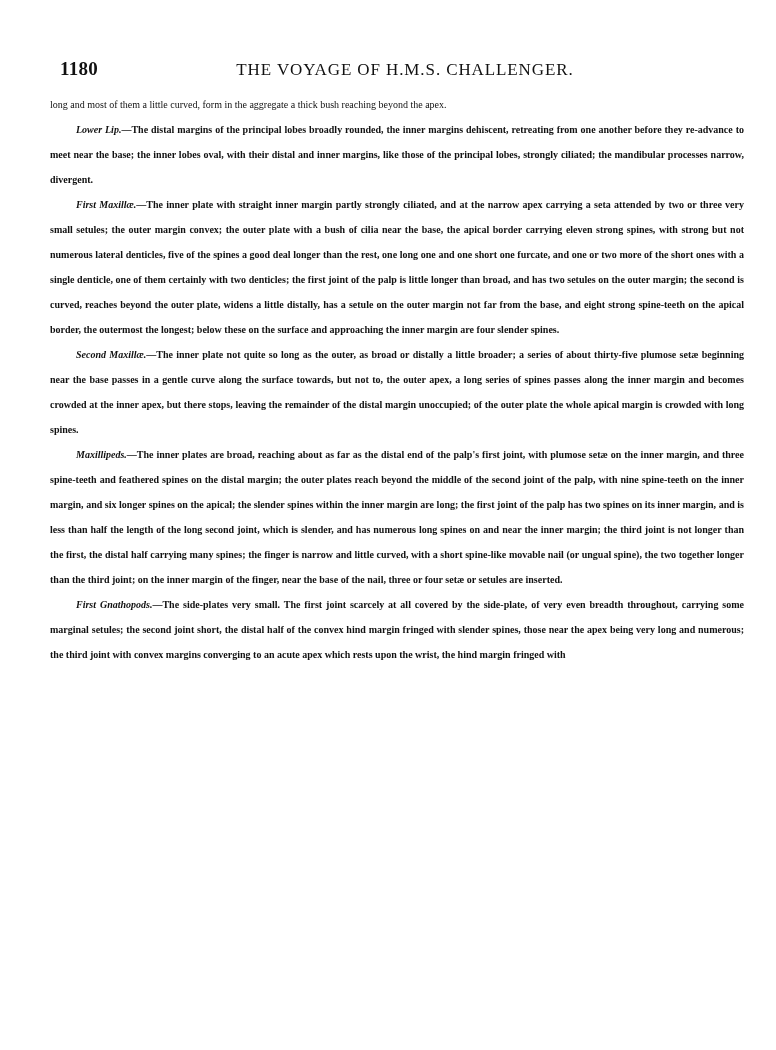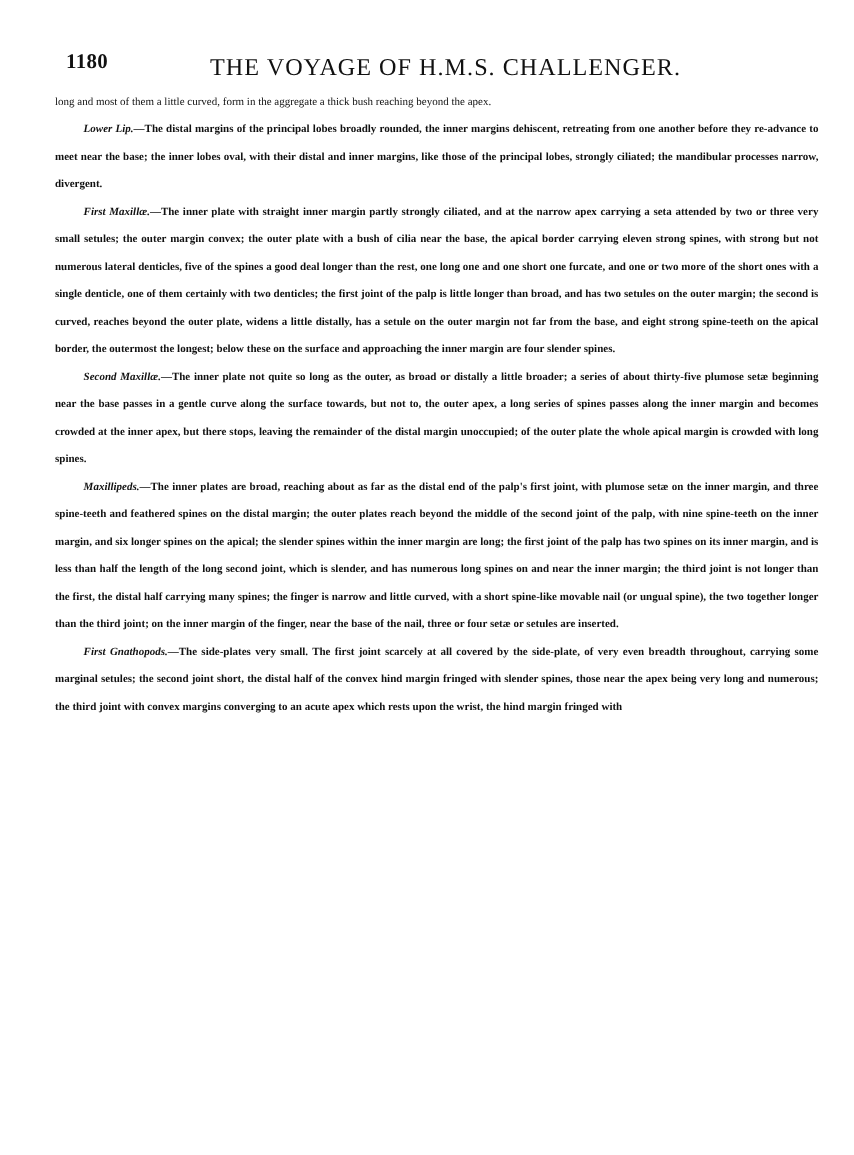--- a/index.html
+++ b/index.html
@@ -10,21 +10,21 @@
   body {
     width: 776px;
     height: 1050px;
     font-family: "Liberation Serif", serif;
     color: #111111;
     position: relative;
     overflow: hidden;
   }
   .page {
     position: absolute;
-    left: 0; top: 0;
+    left: 0; top: 12px;
     width: 776px;
     height: 1014px;
     box-sizing: border-box;
     padding: 40px 36px 18px 50px;
   }
   .header {
     position: relative;
     height: 34px;
     margin-bottom: 6px;
   }
@@ -35,21 +35,21 @@
     font-size: 19px;
     font-weight: bold;
     letter-spacing: 0.3px;
   }
   .running-title {
     position: absolute;
     left: 0;
     right: 0;
     top: 8px;
     text-align: center;
-    font-size: 22px;
+    font-size: 17px;
     letter-spacing: 0.9px;
     font-variant: small-caps;
     text-transform: uppercase;
     padding-left: 20px;
   }
   .body-text {
     font-size: 10px;
     line-height: 25.0px;
     text-align: justify;
     text-justify: inter-word;

